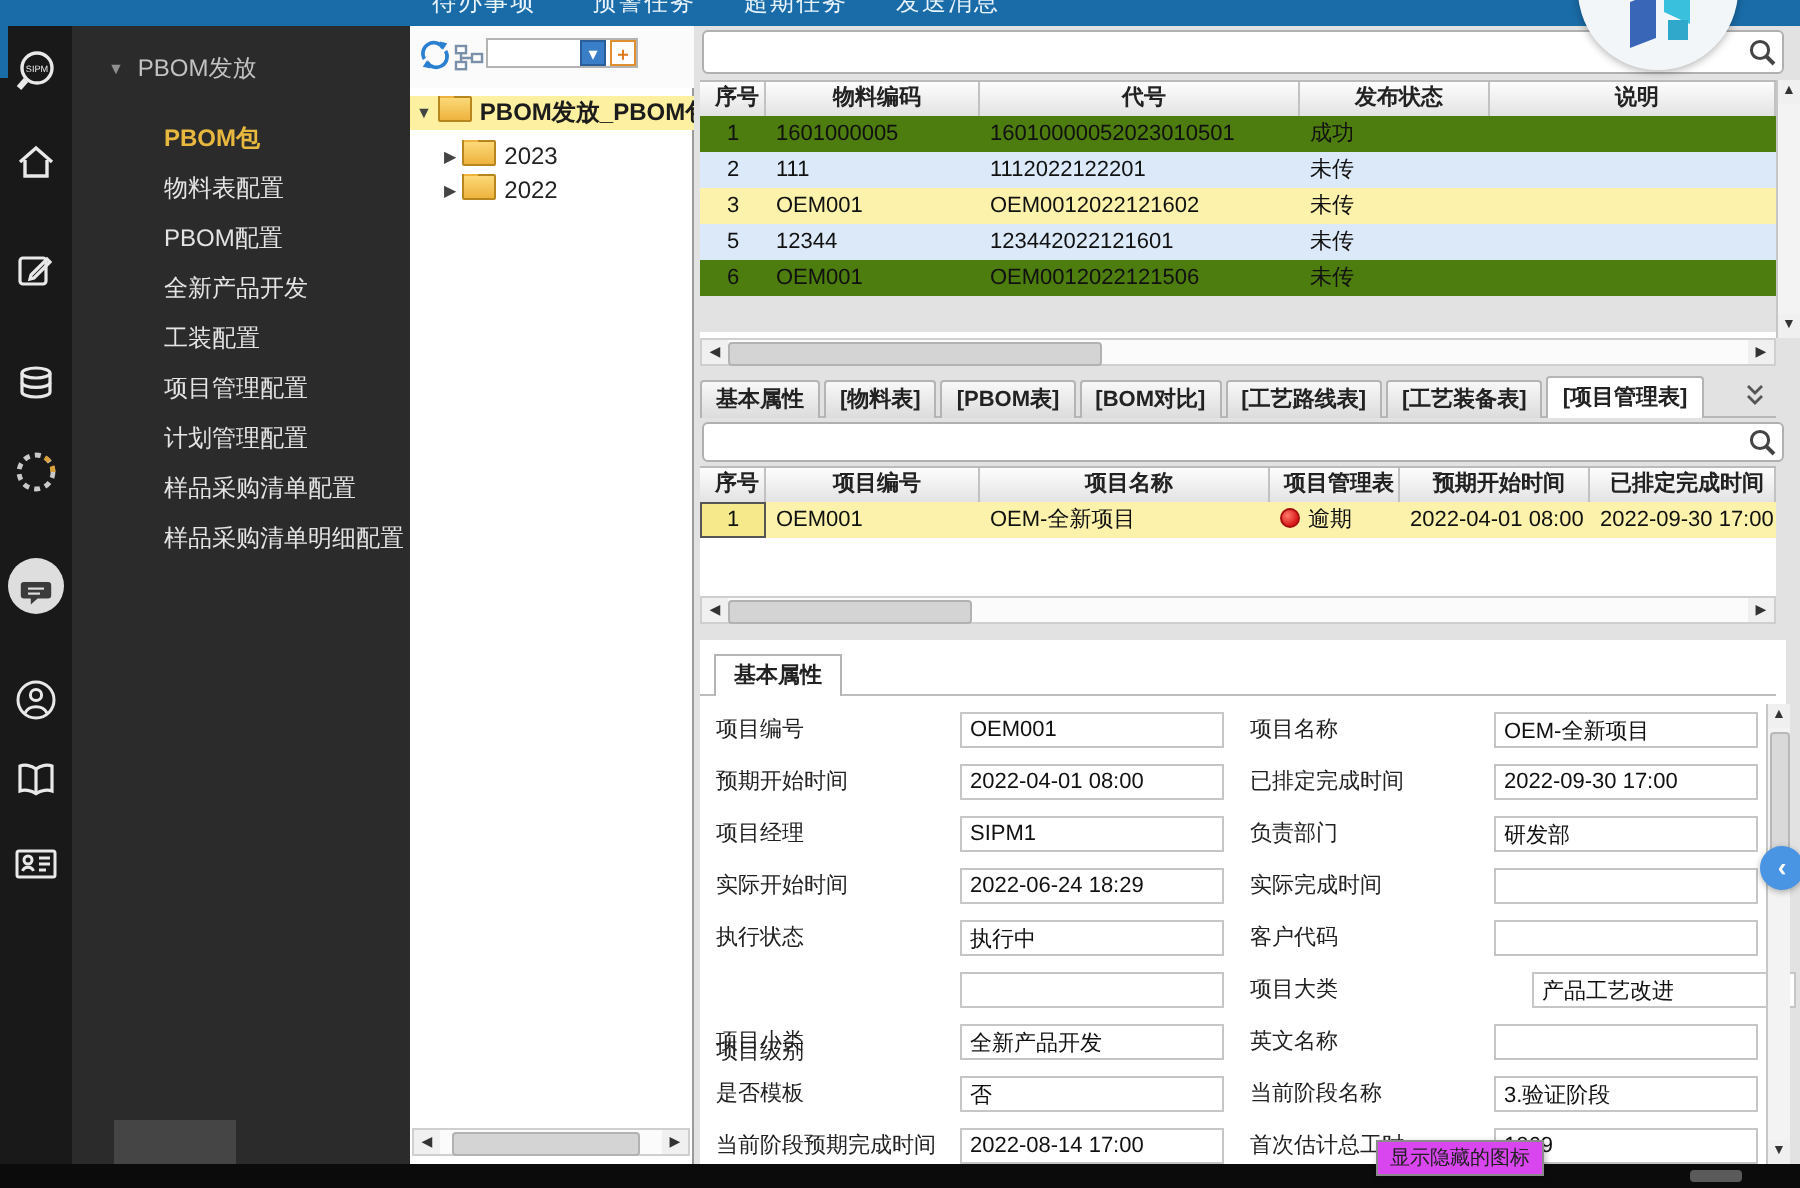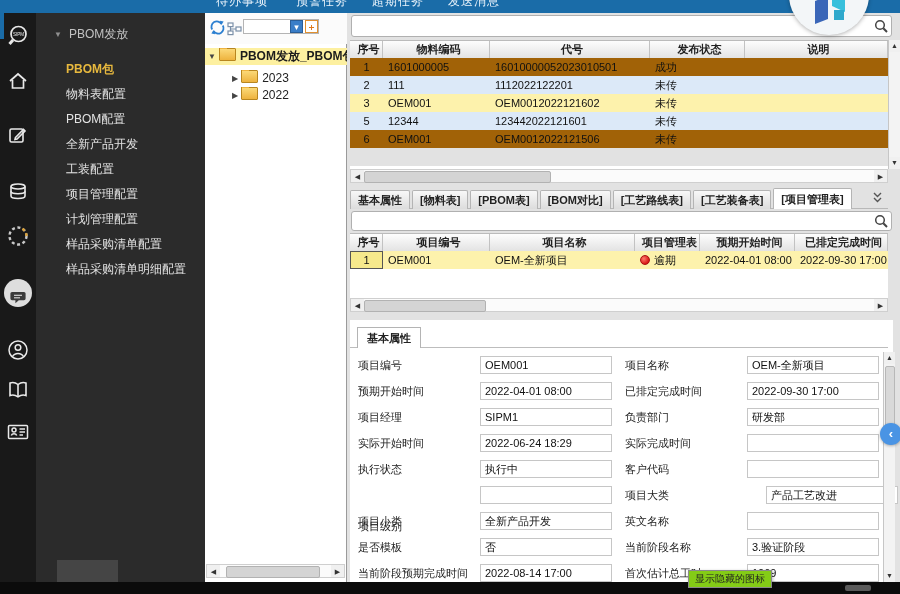--- a/index.html
+++ b/index.html
@@ -13,61 +13,61 @@
   .logo{position:absolute;left:789px;top:-45px;width:80px;height:80px;border-radius:50%;
         background:#f3f6f8;box-shadow:0 1px 4px rgba(0,0,0,.3);z-index:6;}
   
   .rail{position:absolute;left:0;top:13px;width:36px;height:569px;background:#191919;z-index:2;}
   .ricon{position:absolute;left:0;width:36px;text-align:center;}
   .chatwrap{display:inline-block;width:28px;height:28px;border-radius:50%;background:#dedede;line-height:34px;}
   
   .smenu{position:absolute;left:36px;top:13px;width:169px;height:569px;background:#2b2b2b;z-index:2;}
   .group{position:absolute;left:18px;top:13px;font-size:12px;color:#c2c2c2;white-space:nowrap;}
   .gcaret{font-size:8px;color:#8f8f8f;margin-right:7px;vertical-align:1px;}
-  #side-items{position:absolute;left:0;top:44px;width:183px;}
+  #side-items{position:absolute;left:16px;top:44px;width:183px;}
   .side-item{height:25px;line-height:25px;padding-left:30px;font-size:12px;color:#e4e4e4;
              white-space:nowrap;overflow:hidden;cursor:pointer;}
   .side-item.active{color:#e8b93e;font-weight:bold;}
   .blk{position:absolute;left:21px;top:547px;width:61px;height:22px;background:#454545;}
   
   .tpanel{position:absolute;left:205px;top:13px;width:142px;height:569px;background:#fff;
           border-right:1px solid #9a9a9a;box-sizing:border-box;z-index:2;}
   .ttool{position:absolute;left:0;top:0;width:142px;height:31px;background:#fbfbfb;}
   .tinput{position:absolute;left:38px;top:6px;width:76px;height:15px;border:1px solid #b4b4b4;
           font-size:10px;padding:0 2px;box-sizing:border-box;}
   .tbtn{position:absolute;top:7px;width:13px;height:13px;line-height:12px;text-align:center;
         font-size:9px;box-sizing:border-box;cursor:pointer;}
   .tbtn.blue{left:85px;background:#3a7ec8;color:#fff;border:1px solid #2a5e98;}
   .tbtn.orange{left:100px;background:#fff;color:#e07818;border:1px solid #e09030;font-weight:bold;}
   .trow{position:absolute;left:0;height:17px;line-height:17px;font-size:12px;white-space:nowrap;
         overflow:hidden;width:142px;cursor:pointer;}
   .trow.root{top:35px;background:#fdf0a0;font-weight:bold;color:#1c1c1c;}
   #tree-kids{position:absolute;left:0;top:57px;width:142px;}
-  #tree-kids .trow{position:relative;padding-left:24px;width:128px;color:#222;}
+  #tree-kids .trow{position:relative;padding-left:14px;width:128px;color:#222;}
   .caret{display:inline-block;font-size:8px;color:#444;margin:0 0 0 3px;vertical-align:1px;}
   .folder{position:relative;display:inline-block;width:15px;height:11px;margin:0 4px 0 3px;
           background:linear-gradient(#fbd978,#eeb33e);border:1px solid #b8861f;border-radius:1px;vertical-align:-1px;}
   .folder::before{content:"";position:absolute;left:-1px;top:-4px;width:7px;height:3px;
           background:#eeb33e;border:1px solid #b8861f;border-bottom:none;border-radius:1px 1px 0 0;}
   
   .search{position:absolute;background:#fff;border:1px solid #b0b0b0;border-radius:3px;
           font-size:11px;padding:0 20px 0 6px;box-sizing:border-box;}
   .s1{left:351px;top:15px;width:541px;height:22px;}
   .s2{left:351px;top:211px;width:541px;height:20px;}
   .mag{position:absolute;z-index:3;cursor:pointer;}
   
   .thead{position:absolute;left:350px;height:17px;line-height:17px;font-size:11px;font-weight:bold;color:#222;
          background:linear-gradient(#fdfdfd,#e3e3e3);border-top:1px solid #bbb;border-bottom:1px solid #bbb;
          white-space:nowrap;box-sizing:content-box;}
   .thead .cell{border-right:1px solid #c2c2c2;text-align:center;}
   .cell{display:inline-block;height:100%;overflow:hidden;white-space:nowrap;box-sizing:border-box;
         vertical-align:top;padding-left:5px;}
   .c-seq{text-align:center;padding-left:0;}
   .tbody{position:absolute;left:350px;width:538px;}
-  .drow{height:18px;line-height:18px;font-size:11px;color:#111;background:#a16207;cursor:pointer;}
+  .drow{height:18px;line-height:18px;font-size:11px;color:#111;background:#4d7c0f;cursor:pointer;}
   .drow.alt{background:#dce9f8;}
   .drow.sel{background:#fdf2ac;}
   .seqbox{box-shadow:inset 0 0 0 1px #555;background:#f6e98c;}
   .dot{display:inline-block;width:10px;height:10px;border-radius:50%;margin-right:4px;vertical-align:-1px;
        background:radial-gradient(circle at 35% 35%,#ff7a6a,#d81818 70%);border:1px solid #a81010;box-sizing:border-box;}
   .fill{position:absolute;background:#fff;}
   
   .hscroll{position:absolute;display:flex;height:14px;background:#fbfbfb;border:1px solid #cfcfcf;box-sizing:border-box;}
   .sarrow{width:13px;text-align:center;font-size:7px;line-height:13px;color:#333;background:#f0f0f0;cursor:pointer;}
   .strack{position:relative;flex:1;}
@@ -93,21 +93,21 @@
   .flabel{position:absolute;width:120px;height:19px;line-height:19px;font-size:11px;color:#222;
           white-space:nowrap;overflow:hidden;}
   .finp{position:absolute;width:132px;height:18px;border:1px solid #c6c6c6;background:#fff;
         font-size:11px;color:#111;padding:0 4px;box-sizing:border-box;font-family:inherit;}
   
   .collapse{position:absolute;left:880px;top:423px;width:22px;height:22px;border-radius:50%;background:#4a94e4;
             color:#fff;text-align:center;line-height:21px;font-size:13px;font-weight:bold;z-index:8;
             box-shadow:0 1px 3px rgba(0,0,0,.3);cursor:pointer;}
   .taskbar{position:absolute;left:0;top:582px;width:900px;height:12px;background:#0b0b0b;z-index:5;}
   .smudge{position:absolute;left:845px;top:3px;width:26px;height:6px;background:#5a5a5a;border-radius:2px;}
-  .tipbox{position:absolute;left:688px;top:570px;padding:1px 6px;background:#84cc16;border:1px solid #8a8a8a;
+  .tipbox{position:absolute;left:688px;top:570px;padding:1px 6px;background:#d946ef;border:1px solid #8a8a8a;
           font-size:10px;color:#222;white-space:nowrap;z-index:20;box-shadow:1px 1px 3px rgba(0,0,0,.25);}
   svg{display:block;margin:0 auto;}
 </style>
 </head>
 <body>
 
 <div class="screen">
 
   <div class="topbar">
       <div id="tb-items">

